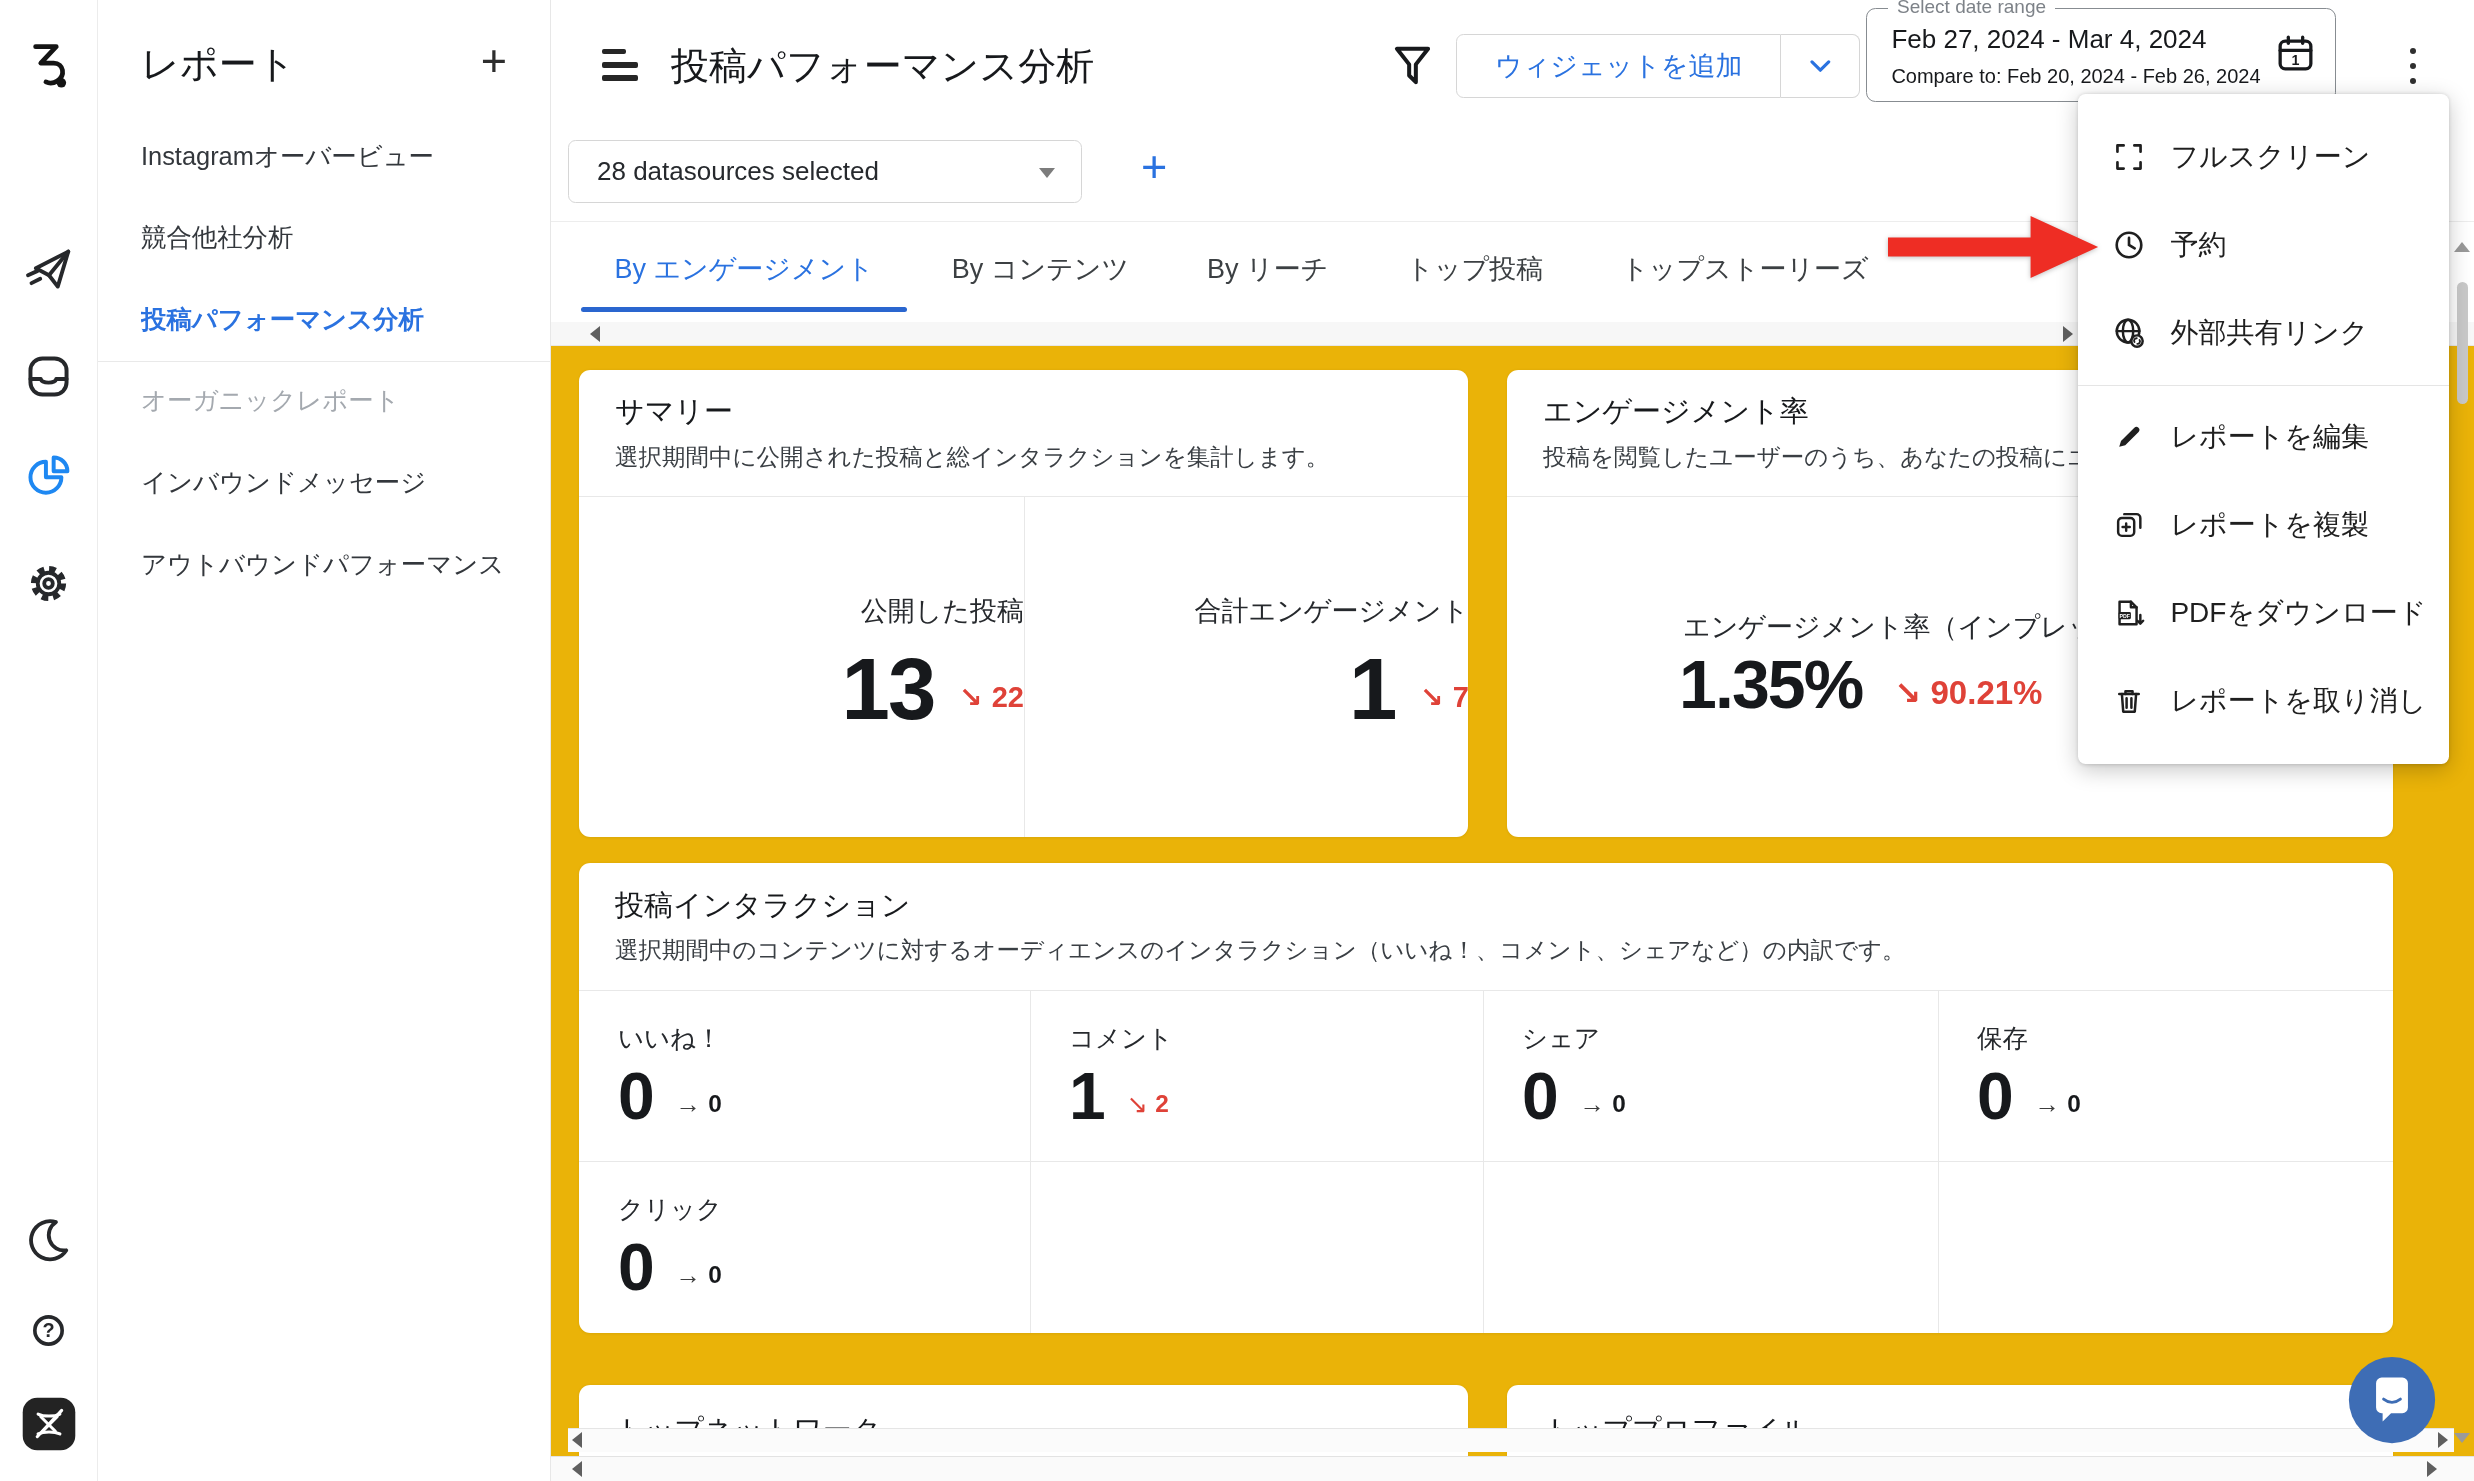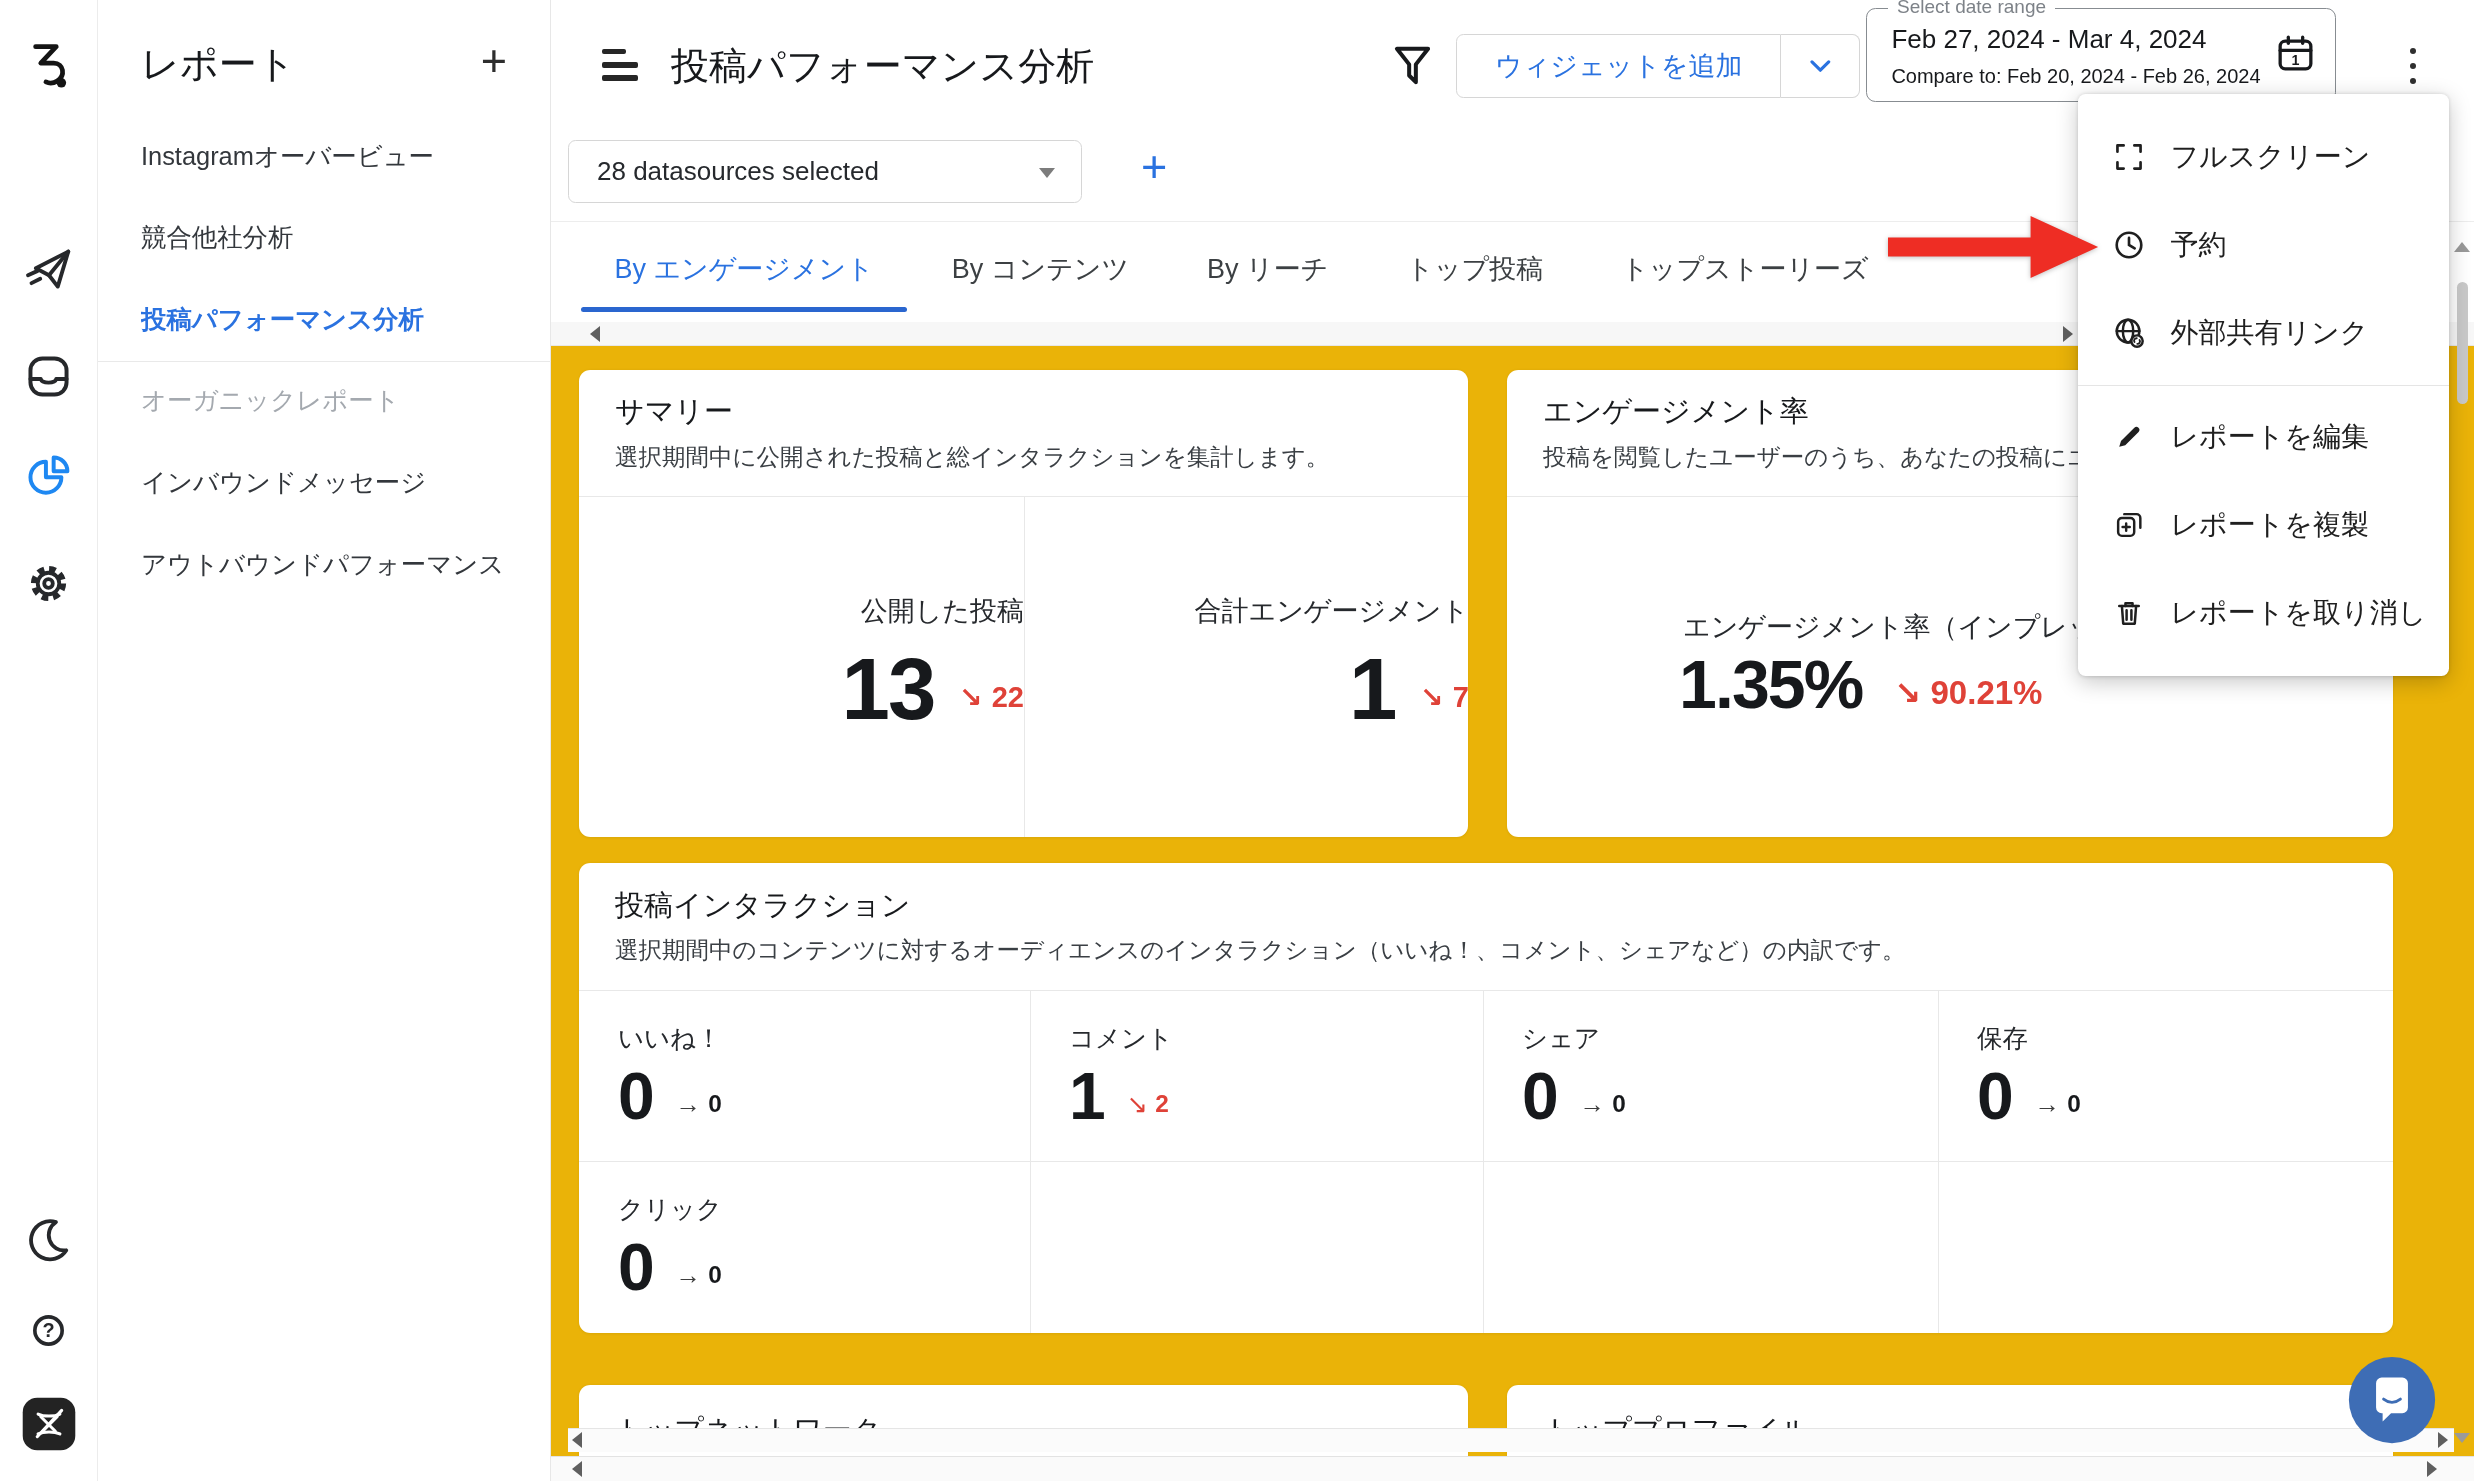--- a/index.html
+++ b/index.html
@@ -426,20 +426,32 @@
       <svg width="34" height="34" viewBox="0 0 36 36" fill="none" stroke="#1f1f1f" stroke-width="2.6" stroke-linecap="round" stroke-linejoin="round">
         <rect x="6.5" y="10.5" width="17" height="19" rx="4"></rect>
         <path d="M13 6.5 H26 A4 4 0 0 1 30 10.5 V21"></path>
         <path d="M15 16.5 V24 M11.2 20.2 H18.8"></path>
       </svg>
     </span>
     <span>レポートを複製</span>
   </div>
   <div class="menu-item">
     <span class="mi-icon">
+      <svg width="34" height="34" viewBox="0 0 36 36" fill="none" stroke="#1f1f1f" stroke-width="2.6" stroke-linecap="round" stroke-linejoin="round" style="font-size:30px">
+        <path d="M8 6 H20 L26 12 V30 H8 Z"></path>
+          <path d="M20 6 V12 H26"></path>
+        <rect x="7" y="17" width="13" height="7.5" rx="1.5" fill="#1f1f1f" stroke="none"></rect>
+        <text x="13.5" y="23" text-anchor="middle" font-size="5.6" font-weight="bold" fill="#fff" stroke="none" font-family="'Liberation Sans',sans-serif">PDF</text>
+        <path d="M30 20 V29 M27 26.2 L30 29.2 L33 26.2"></path>
+      </svg>
+    </span>
+    <span>PDFをダウンロード</span>
+  </div>
+  <div class="menu-item">
+    <span class="mi-icon">
       <svg width="32" height="32" viewBox="0 0 36 36" fill="none" stroke="#1f1f1f" stroke-width="2.8" stroke-linecap="round" stroke-linejoin="round">
         <path d="M7 10 H29"></path>
           <path d="M14 10 V7 H22 V10"></path>
         <path d="M10 10 L11.5 30 H24.5 L26 10"></path>
         <path d="M15.3 15 V25.5 M20.7 15 V25.5"></path>
       </svg>
     </span>
     <span>レポートを取り消し</span>
   </div>
 </div>

